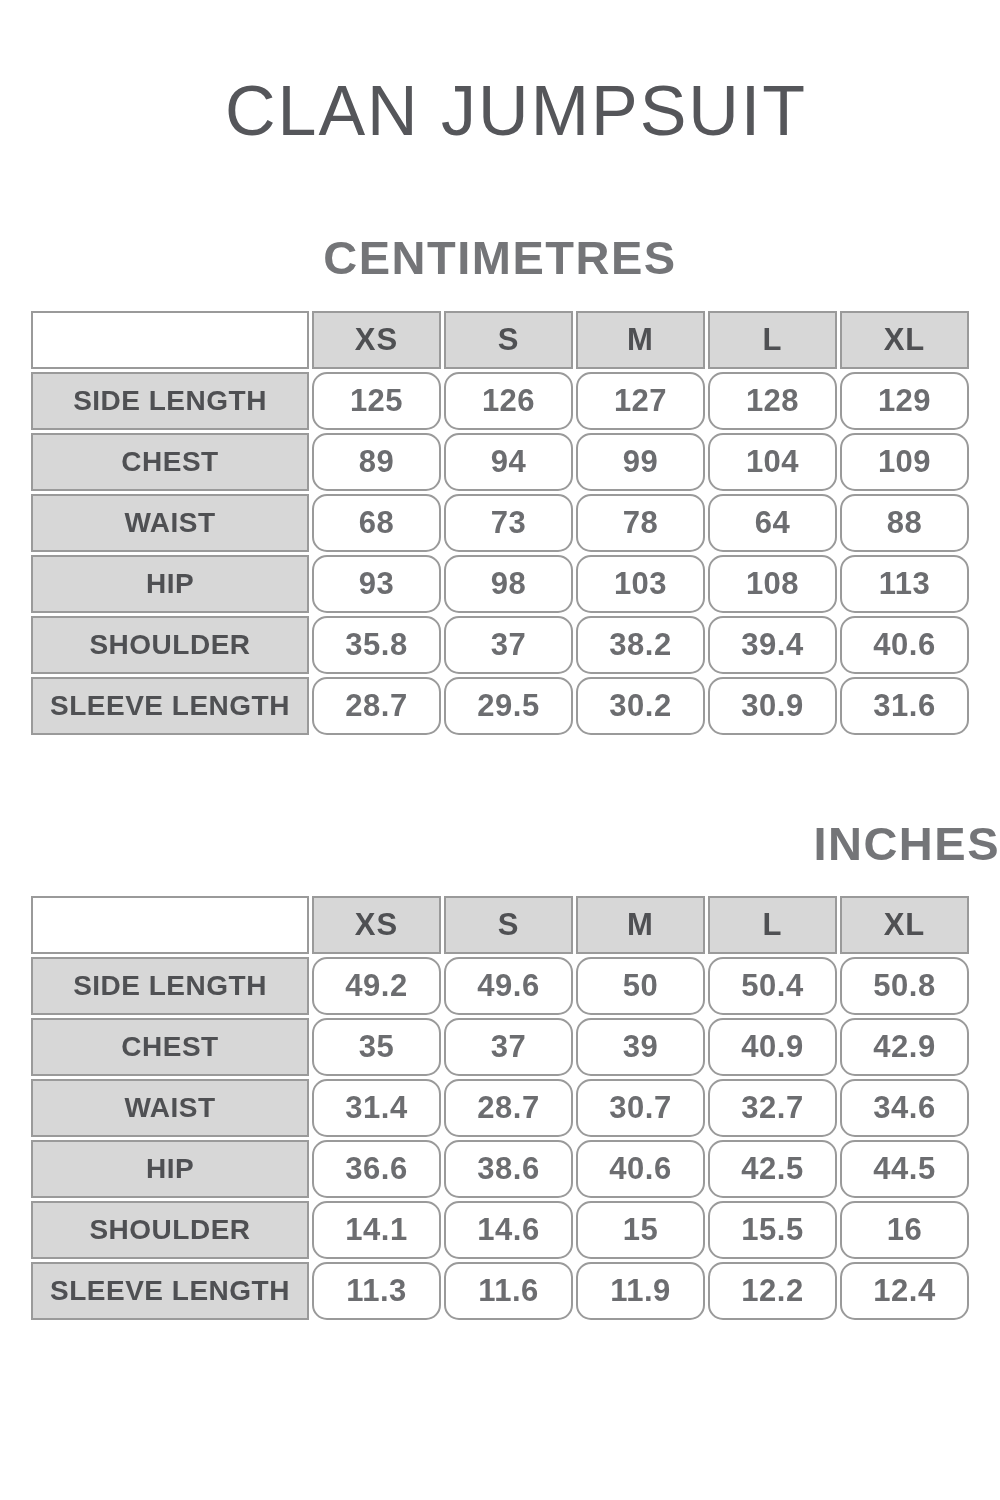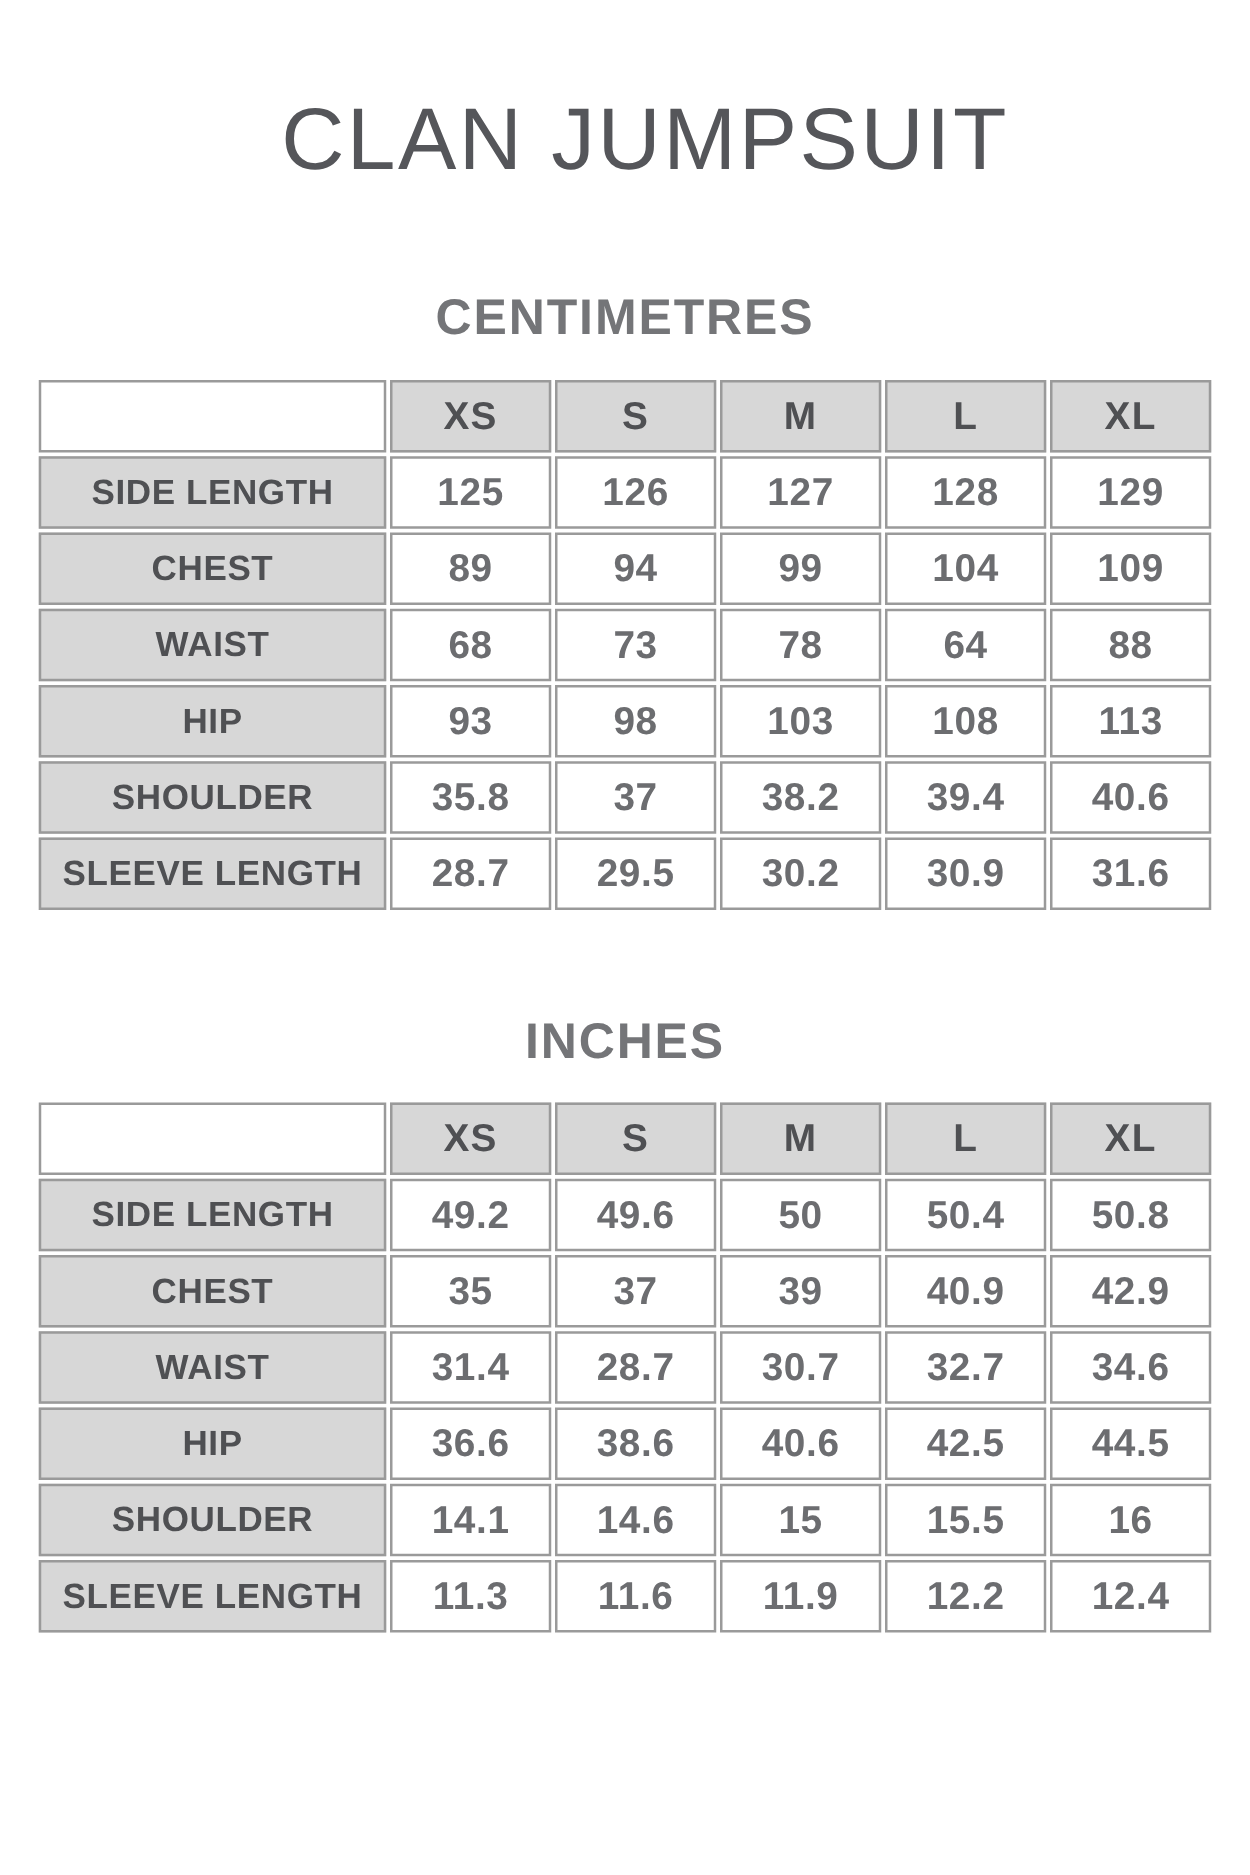--- a/index.html
+++ b/index.html
@@ -30,29 +30,29 @@
     font-size: 70px;
     line-height: 1.0;
     font-weight: 400;
     letter-spacing: 2px;
     color: var(--title_text);
     text-align: center;
     padding-left: 32px;
   }
   .section-heading {
     margin: 0;
-    font-size: 40px;
+    font-size: 47px;
     line-height: 1.0;
     font-weight: 700;
     letter-spacing: 1.5px;
     color: var(--heading_text);
     text-align: center;
   }
   .section-cm .section-heading { margin-top: 88px; }
-  .section-in .section-heading { margin-top: 82px; }
+  .section-in .section-heading { margin-top: 82px; text-align: right; }
   table.size-table {
     width: 944px;
     margin: 27px auto 0 auto;
     border-collapse: separate;
     border-spacing: 3px;
     table-layout: fixed;
   }
   .section-in table.size-table { margin-top: 26px; }
   table.size-table col.label-col { width: 278px; }
   table.size-table th,
@@ -79,20 +79,21 @@
     background: var(--header_cell_bg);
     font-size: 28px;
     color: var(--label_text);
     letter-spacing: 0.5px;
   }
   table.size-table tbody td.value-cell {
     background: #ffffff;
     font-size: 31px;
     color: var(--value_text);
     letter-spacing: 0.5px;
+    border-radius: 15px;
   }
 </style>
 </head>
 <body>
 
 <div class="page">
 
   <h1 class="title">CLAN JUMPSUIT</h1>
 
   <section class="section-cm">

